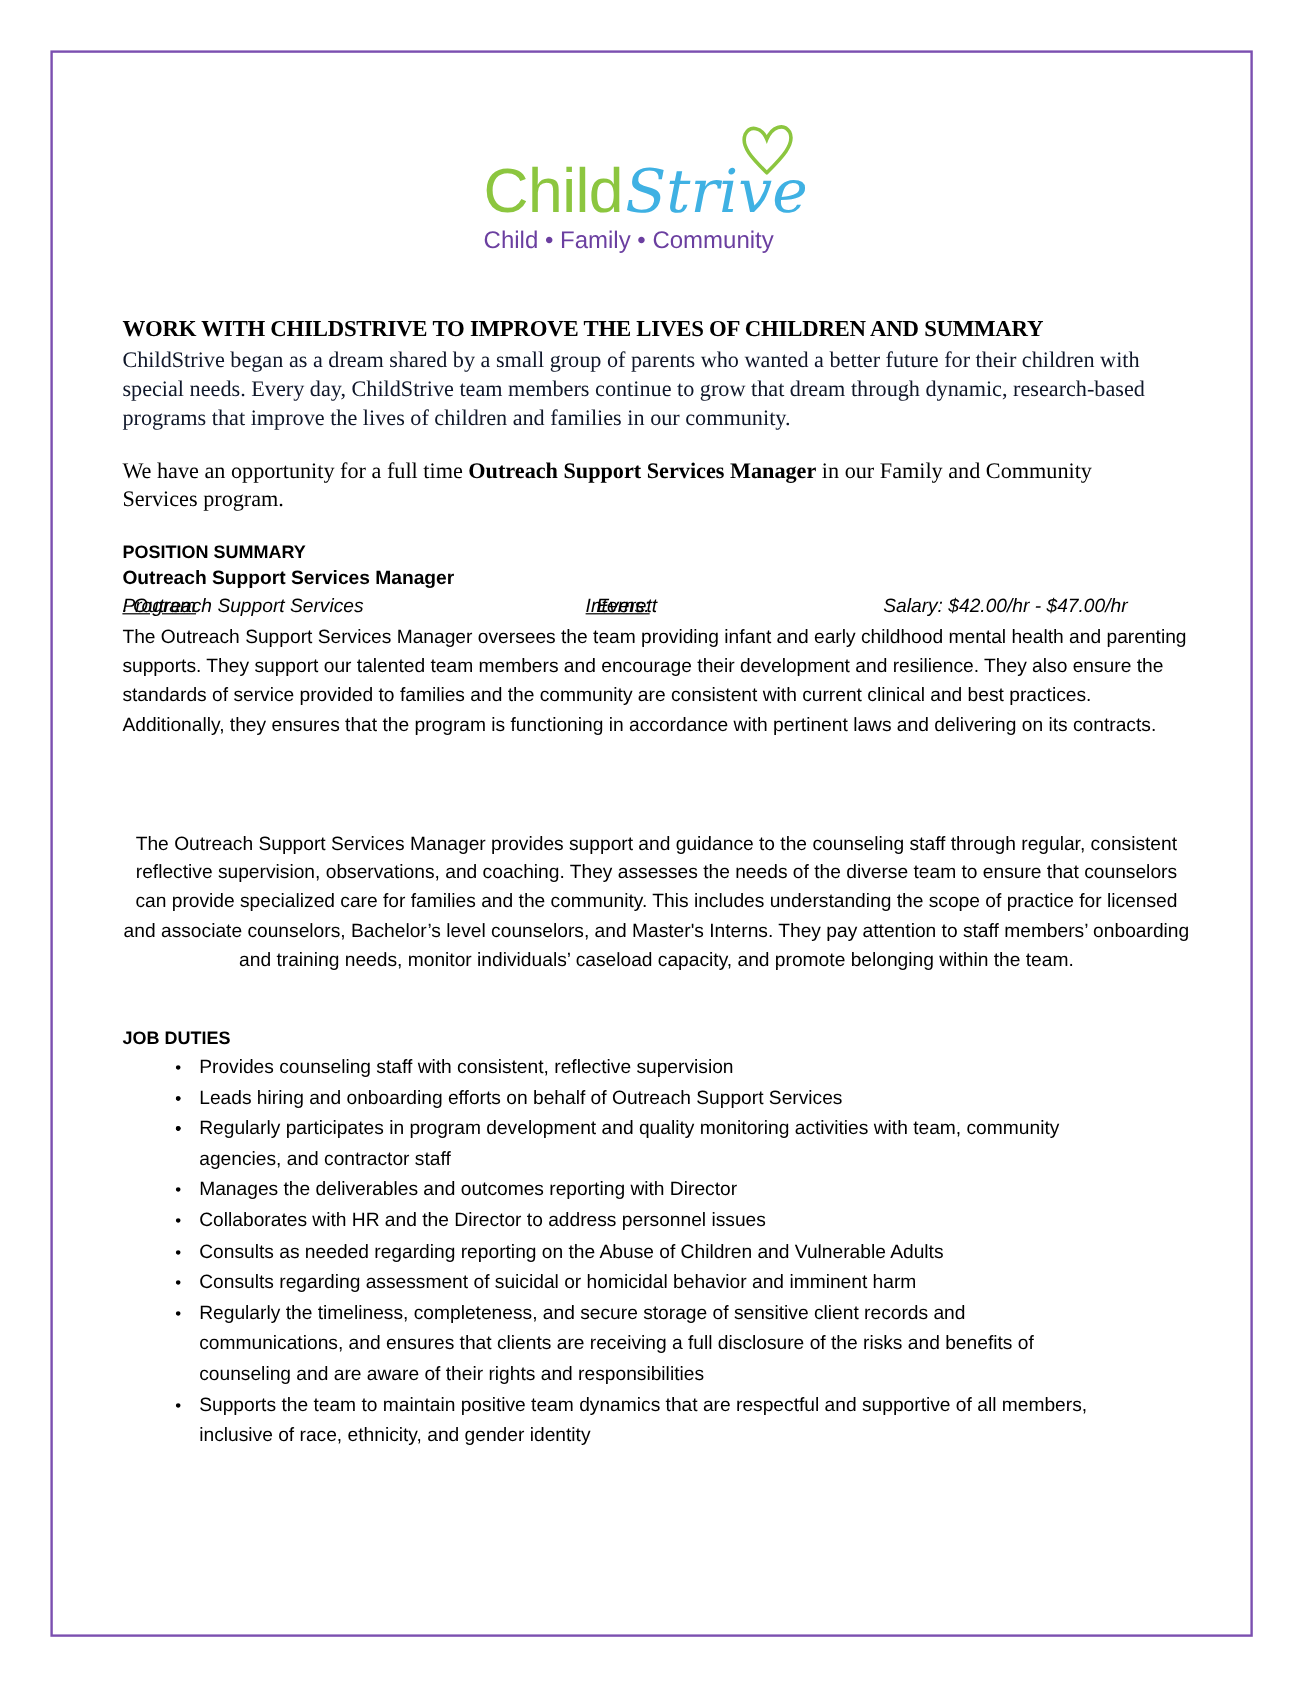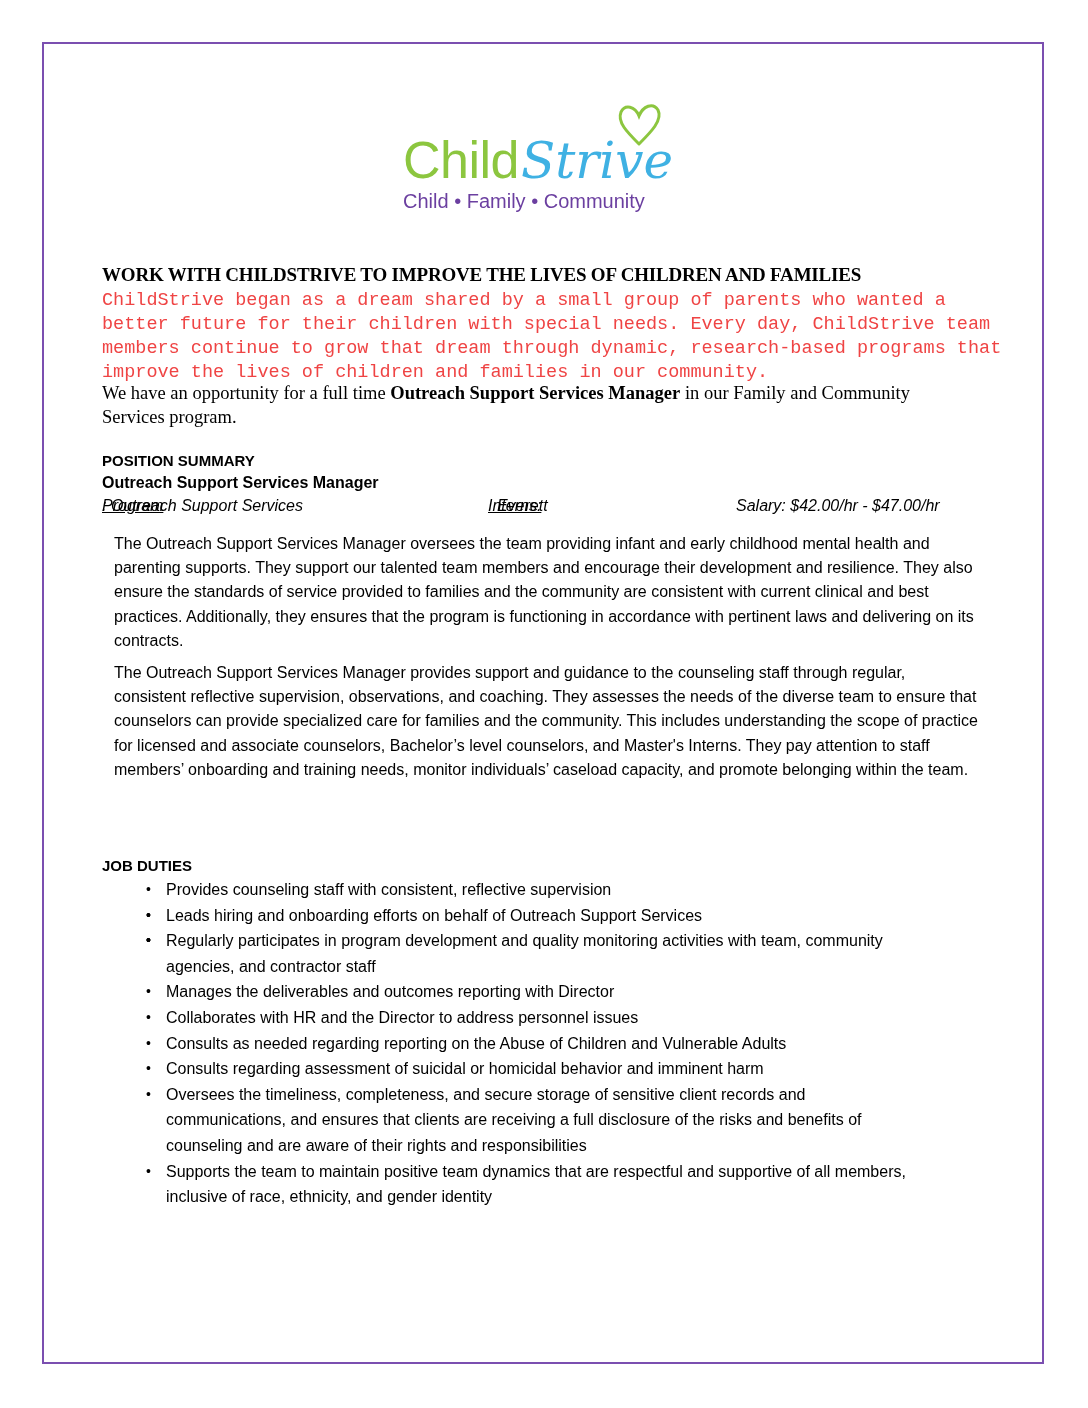--- a/index.html
+++ b/index.html
@@ -24,21 +24,21 @@
       font-family: "Liberation Sans", sans-serif; font-size: 20px; color: #6b3fa0;
     }
 
     .headline {
       position: absolute; left: 102px; top: 264px;
       font-family: "Liberation Serif", serif; font-weight: bold; font-size: 19px; color: #000;
       letter-spacing: -0.2px; white-space: nowrap;
     }
     .intro {
       position: absolute; left: 102px; top: 289px; width: 900px;
-      font-family: Liberation Mono, monospace; font-size: 18.5px; line-height: 24px; color: #ef4444;
+      font-family: Liberation Serif, serif; font-size: 18.5px; line-height: 24px; color: #0f172a;
     }
     .intro p { margin: 0; }
     .opportunity {
       position: absolute; left: 102px; top: 381px; width: 840px;
       font-family: "Liberation Serif", serif; font-size: 18.5px; line-height: 24px; color: #000;
     }
     .opportunity p { margin: 0; }
 
     .section-label {
       position: absolute; left: 102px;
@@ -57,21 +57,21 @@
     .meta-row span { position: absolute; top: 0; white-space: nowrap; }
     .meta-program { left: 0; }
     .meta-location { left: 386px; }
     .meta-salary { left: 634px; font-style: italic; }
     .u { text-decoration: underline; }
 
     .body-para {
       position: absolute; left: 102px; width: 890px;
       font-family: "Liberation Sans", sans-serif; font-size: 16px; line-height: 24.2px; color: #000;
     }
-    .body-para p { margin: 12px; }
+    .body-para p { margin: 0; }
 
     .duties {
       position: absolute; left: 102px; top: 877px; width: 880px; margin: 0; padding: 0; list-style: none;
       font-family: "Liberation Sans", sans-serif; font-size: 16px; line-height: 25.6px; color: #000;
     }
     .duties li { position: relative; padding-left: 64px; }
     .duties li .bullet {
       position: absolute; left: 44px; top: 0; font-size: 14px;
     }
     .duties li .txt { display: block; width: 760px; }
@@ -84,21 +84,21 @@
 <div class="logo">
   <svg class="logo-heart" viewBox="0 0 52 52">
     <path d="M26 44 C 14 32, 4 22, 8 12 C 12 4, 22 6, 26 16 C 30 6, 40 2, 45 10 C 50 20, 38 32, 26 44" fill="none" stroke="#8cc63f" stroke-width="3" stroke-linecap="round"></path>
   </svg>
   <div class="logo-main">
     <span class="logo-child">Child</span><span class="logo-strive">Strive</span>
   </div>
   <div class="logo-tagline">Child • Family • Community</div>
 </div>
 
-<div class="headline">WORK WITH CHILDSTRIVE TO IMPROVE THE LIVES OF CHILDREN AND FAMILIES</div>
+<div class="headline">WORK WITH CHILDSTRIVE TO IMPROVE THE LIVES OF CHILDREN AND SUMMARY</div>
 
 <div class="intro">
   <p>ChildStrive began as a dream shared by a small group of parents who wanted a better future for their children with special needs.  Every day, ChildStrive team members continue to grow that dream through dynamic, research-based programs that improve the lives of children and families in our community.</p>
 </div>
 
 <div class="opportunity">
   <p><span>We have an opportunity for a full time </span><b>Outreach Support Services Manager</b><span> in our Family and Community Services program.</span></p>
 </div>
 
 <div class="section-label" style="top:452px;">POSITION SUMMARY</div>
@@ -113,21 +113,21 @@
       <span class="u">Interns:</span>
       <span style="white-space:pre;">  Everett</span>
     </span>
   <span class="meta-salary">Salary: $42.00/hr - $47.00/hr</span>
 </div>
 
 <div class="body-para" style="top:520px;">
   <p>The Outreach Support Services Manager oversees the team providing infant and early childhood mental health and parenting supports. They support our talented team members and encourage their development and resilience. They also ensure the standards of service provided to families and the community are consistent with current clinical and best practices. Additionally, they ensures that the program is functioning in accordance with pertinent laws and delivering on its contracts.</p>
 </div>
 
-<div class="body-para" style="top:649px;">
+<div class="body-para" style="top:692px;text-align:center;">
   <p>The Outreach Support Services Manager provides support and guidance to the counseling staff through regular, consistent reflective supervision, observations, and coaching. They assesses the needs of the diverse team to ensure that counselors can provide specialized care for families and the community. This includes understanding the scope of practice for licensed and associate counselors, Bachelor’s level counselors, and Master's Interns. They pay attention to staff members’ onboarding and training needs, monitor individuals’ caseload capacity, and promote belonging within the team.</p>
 </div>
 
 <div class="section-label" style="top:857px;">JOB DUTIES</div>
 
 <ul class="duties">
   <li>
       <span class="bullet">•</span>
       <span class="txt">Provides counseling staff with consistent, reflective supervision</span>
     </li>
@@ -159,19 +159,19 @@
   <li>
       <span class="bullet">•</span>
       <span class="txt">Consults as needed regarding reporting on the Abuse of Children and Vulnerable Adults</span>
     </li>
   <li>
       <span class="bullet">•</span>
       <span class="txt">Consults regarding assessment of suicidal or homicidal behavior and imminent harm</span>
     </li>
   <li>
       <span class="bullet">•</span>
-      <span class="txt">Oversees the timeliness, completeness, and secure storage of sensitive client records and communications, and ensures that clients are receiving a full disclosure of the risks and benefits of counseling and are aware of their rights and responsibilities</span>
+      <span class="txt">Regularly the timeliness, completeness, and secure storage of sensitive client records and communications, and ensures that clients are receiving a full disclosure of the risks and benefits of counseling and are aware of their rights and responsibilities</span>
     </li>
   <li>
       <span class="bullet">•</span>
       <span class="txt">Supports the team to maintain positive team dynamics that are respectful and supportive of all members, inclusive of race, ethnicity, and gender identity</span>
     </li>
 </ul>
 
 </body></html>

